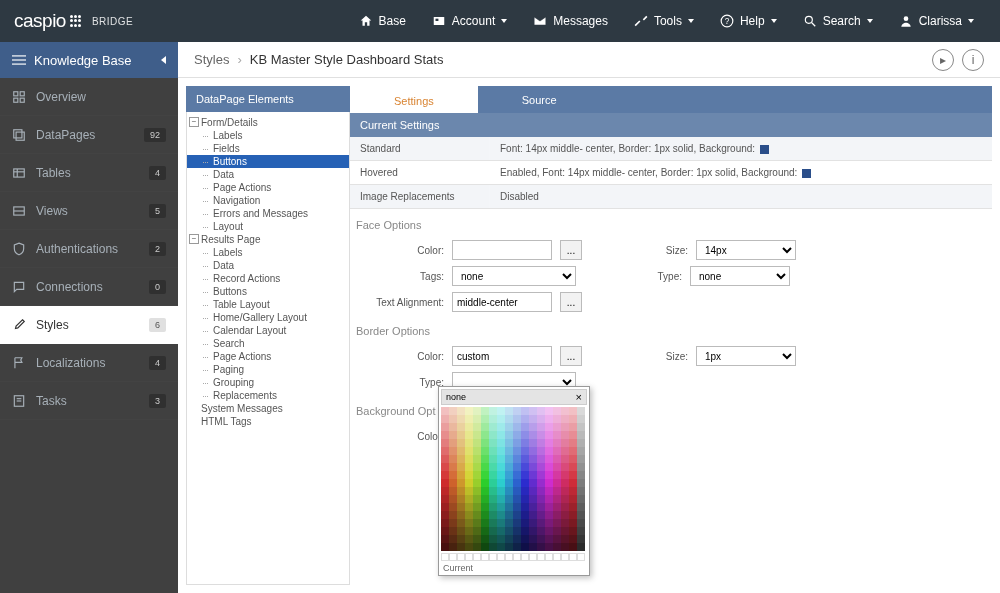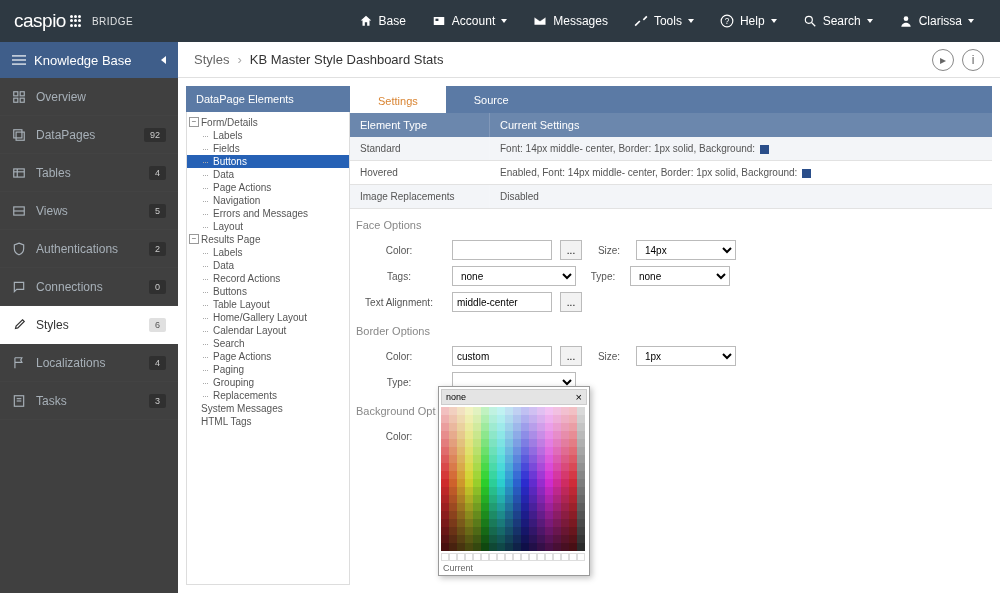--- a/index.html
+++ b/index.html
@@ -39,36 +39,36 @@
 .tree-body { flex: 1; border: 1px solid #ddd; border-top: none; font-size: 10px; color: #555; padding: 4px 0; overflow: auto; }
 .tree-node { padding: 1px 6px 1px 14px; cursor: pointer; position: relative; }
 .tree-node.parent::before { content: "−"; position: absolute; left: 2px; top: 1px; width: 8px; height: 8px; border: 1px solid #999; font-size: 8px; line-height: 7px; text-align: center; background: #fff; }
 .tree-child { padding: 1px 6px 1px 26px; cursor: pointer; position: relative; }
 .tree-child::before { content: ""; position: absolute; left: 16px; top: 50%; width: 5px; height: 1px; border-top: 1px dotted #aaa; }
 .tree-child.selected { background: #2661b5; color: #fff; }
 .tree-plain { padding: 1px 6px 1px 14px; cursor: pointer; }
 
 .editor { flex: 1; display: flex; flex-direction: column; }
 .tabs { display: flex; background: #5b7aa5; height: 27px; }
-.tab { padding: 0 28px; display: flex; align-items: center; font-size: 11px; color: #fff; cursor: pointer; }
+.tab { padding: 0 44px; display: flex; align-items: center; font-size: 11px; color: #fff; cursor: pointer; }
 .tab.active { background: #fff; color: #d98432; border-top: 2px solid #5b7aa5; margin-top: -2px; padding-top: 2px; }
 
 .grid-header { display: flex; background: #6b87ad; color: #fff; font-size: 11px; }
 .grid-header > div { padding: 6px 10px; }
 .col1 { width: 140px; border-right: 1px solid rgba(255,255,255,0.15); }
 .col2 { flex: 1; }
 .grid-row { display: flex; border-bottom: 1px solid #e2e2e2; font-size: 10px; color: #555; }
 .grid-row > div { padding: 6px 10px; }
 .grid-row.alt { background: #f3f5f8; }
 .swatch-sm { display: inline-block; width: 9px; height: 9px; background: #2a4e8a; margin-left: 2px; vertical-align: middle; }
 
 .section-title { font-size: 11px; color: #888; padding: 10px 6px 6px; }
 .form-row { display: flex; align-items: center; font-size: 10px; color: #555; padding: 3px 4px; gap: 8px; }
-.form-row .label { width: 90px; text-align: center; }
-.form-row .label2 { width: 38px; text-align: center; }
+.form-row .label { width: 90px; text-align: right; }
+.form-row .label2 { width: 38px; text-align: right; margin-left: 60px; }
 .ctl-text { border: 1px solid #bbb; background: #fff; height: 20px; width: 100px; padding: 0 4px; font-size: 10px; }
 .ctl-btn { border: 1px solid #bbb; background: #f2f2f2; height: 20px; width: 22px; font-size: 10px; cursor: pointer; }
 .ctl-select { border: 1px solid #bbb; background: #fff; height: 20px; width: 100px; font-size: 10px; padding: 0 4px; }
 
 .color-picker { position: absolute; left: 438px; top: 386px; width: 152px; background: #fff; border: 1px solid #999; box-shadow: 2px 2px 6px rgba(0,0,0,0.25); padding: 2px; }
 .cp-header { display: flex; background: #e4e4e4; height: 16px; align-items: center; font-size: 9px; padding: 0 4px; border: 1px solid #ccc; margin-bottom: 2px; }
 .cp-header .close { margin-left: auto; cursor: pointer; font-size: 11px; }
 .cp-grid { display: grid; grid-template-columns: repeat(18, 8px); gap: 0; }
 .cp-cell { width: 8px; height: 8px; cursor: pointer; }
 .cp-whites { display: flex; margin-top: 2px; }
@@ -311,21 +311,20 @@
         </div>
       </div>
 
       <div class="editor">
         <div class="tabs">
           <div class="tab active">Settings</div>
           <div class="tab">Source</div>
         </div>
 
         <div class="grid-header">
-          <div class="col1">Element Type</div>
           <div class="col2">Current Settings</div>
         </div>
         <div class="grid-row alt">
           <div class="col1">Standard</div>
           <div class="col2"><span>Font:   14px middle- center, Border:   1px solid, Background:</span> <span class="swatch-sm"></span></div>
         </div>
         <div class="grid-row">
           <div class="col1">Hovered</div>
           <div class="col2"><span>Enabled, Font:   14px middle- center, Border:   1px solid, Background:</span> <span class="swatch-sm"></span></div>
         </div>

